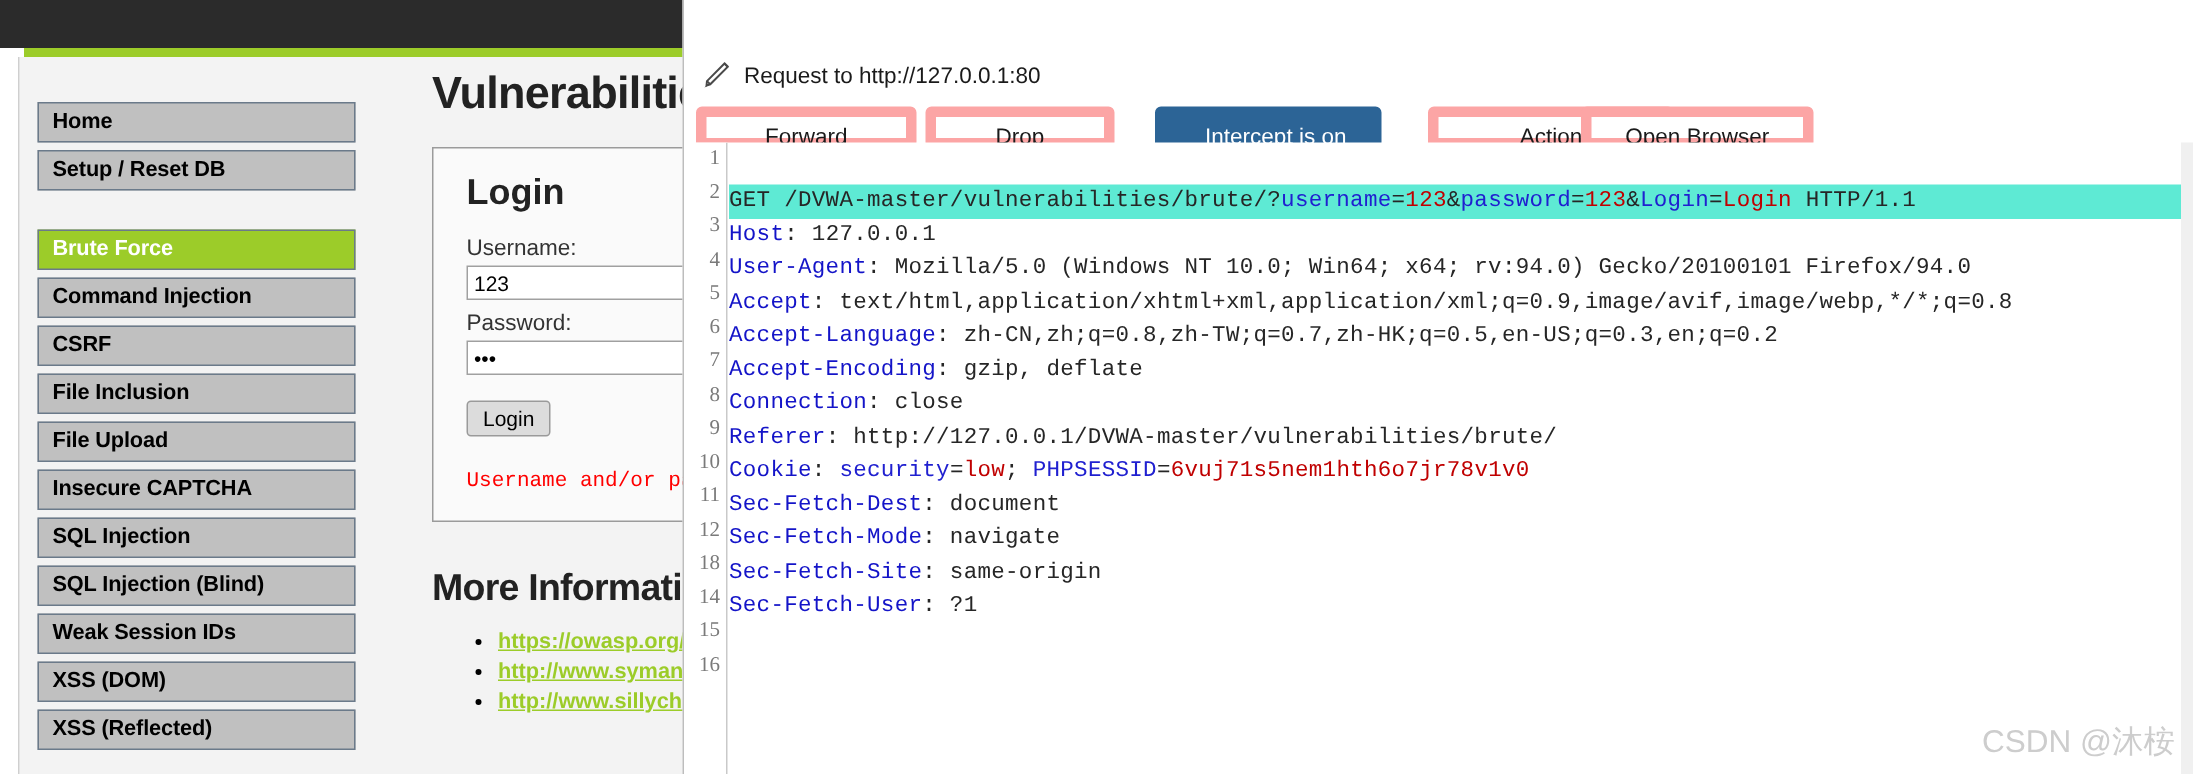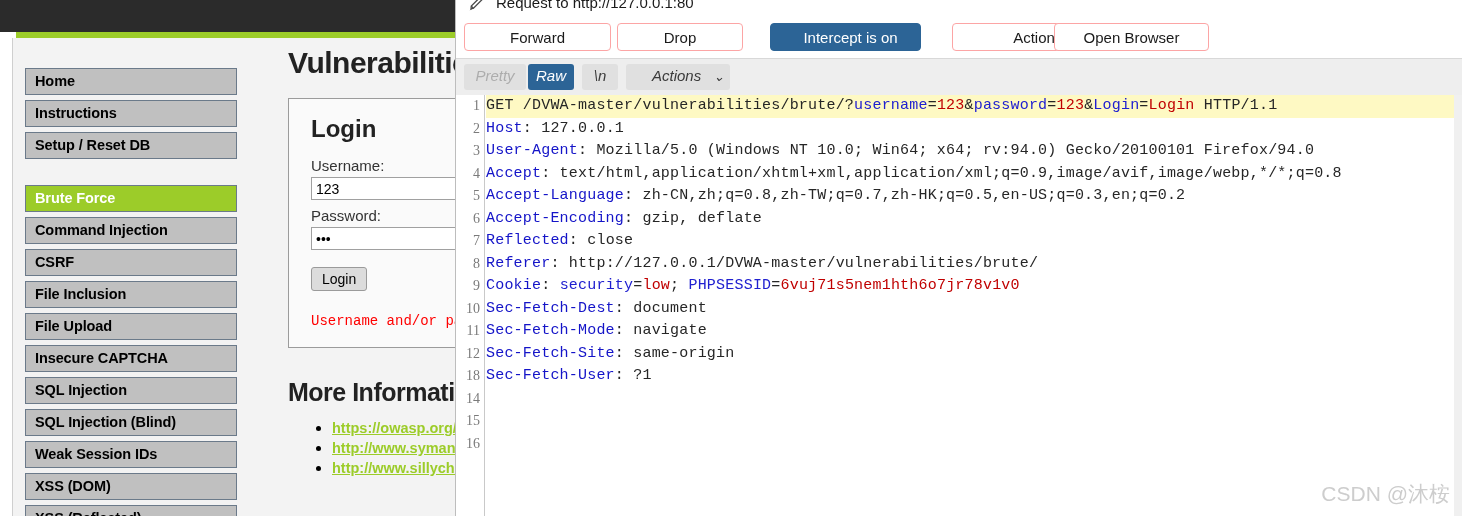--- a/index.html
+++ b/index.html
@@ -164,20 +164,21 @@
     left: 455px; top: 0;
     width: 1007px; height: 516px;
     background: #ffffff;
     border-left: 1px solid #bdbdbd;
     font-family: "Liberation Sans", sans-serif;
   }
   #burp-titlerow {
     position: relative;
     height: 14px;
     background: #ffffff;
+    margin-top: 48px;
   }
   #burp-title {
     position: absolute;
     left: 40px; top: -6px;
     font-size: 15px;
     color: #1a1a1a;
     white-space: nowrap;
   }
   #burp-pencil-icon {
     position: absolute;
@@ -191,21 +192,21 @@
     border-bottom: 1px solid #d8d8d8;
     padding-left: 8px;
   }
   .burp-btn {
     position: absolute;
     top: 9px;
     box-sizing: border-box;
     height: 28px;
     line-height: 26px;
     text-align: center;
-    border: 1px solid #fca5a5;
+    border: 7px solid #fca5a5;
     border-radius: 4px;
     background: #ffffff;
     color: #1a1a1a;
     font-size: 15px;
     white-space: nowrap;
   }
   .burp-btn.primary {
     background: #2c6496;
     border-color: #2c6496;
     color: #ffffff;
@@ -265,21 +266,21 @@
     font-family: "Liberation Mono", monospace;
     font-size: 15px;
     letter-spacing: 0.2px;
   }
   .cline {
     height: 22.5px;
     line-height: 22.5px;
     white-space: nowrap;
     color: #262626;
   }
-  .cline.first { background: #fef9c3; }
+  .cline.first { background: #5eead4; margin-top: 28px; }
   .hdr  { color: #1414c8; }
   .val  { color: #262626; }
   .key  { color: #2020d0; }
   .num  { color: #c00000; }
   .ver  { color: #262626; }
   .amp  { color: #262626; }
 
   #scrollbar-v {
     position: absolute;
     right: 0; top: 95px;
@@ -301,21 +302,20 @@
 <body>
 
 <div id="dvwa">
   <div id="dvwa-topbar"></div>
   <div id="dvwa-greenband"></div>
   <div id="dvwa-body"></div>
   <div id="dvwa-leftedge"></div>
 
   <div id="sidebar">
     <div class="nav-item">Home</div>
-    <div class="nav-item">Instructions</div>
     <div class="nav-item">Setup / Reset DB</div>
     <div class="nav-gap"></div>
     <div class="nav-item active">Brute Force</div>
     <div class="nav-item">Command Injection</div>
     <div class="nav-item">CSRF</div>
     <div class="nav-item">File Inclusion</div>
     <div class="nav-item">File Upload</div>
     <div class="nav-item">Insecure CAPTCHA</div>
     <div class="nav-item">SQL Injection</div>
     <div class="nav-item">SQL Injection (Blind)</div>
@@ -397,21 +397,21 @@
         <div class="gnum">15</div>
         <div class="gnum">16</div>
       </div>
     <div id="code">
         <div class="cline first"><span class="val">GET /DVWA-master/vulnerabilities/brute/?</span><span class="key">username</span><span class="amp">=</span><span class="num">123</span><span class="amp">&amp;</span><span class="key">password</span><span class="amp">=</span><span class="num">123</span><span class="amp">&amp;</span><span class="key">Login</span><span class="amp">=</span><span class="num">Login</span><span class="ver"> HTTP/1.1</span></div>
         <div class="cline"><span class="hdr">Host</span><span class="val">: 127.0.0.1</span></div>
         <div class="cline"><span class="hdr">User-Agent</span><span class="val">: Mozilla/5.0 (Windows NT 10.0; Win64; x64; rv:94.0) Gecko/20100101 Firefox/94.0</span></div>
         <div class="cline"><span class="hdr">Accept</span><span class="val">: text/html,application/xhtml+xml,application/xml;q=0.9,image/avif,image/webp,*/*;q=0.8</span></div>
         <div class="cline"><span class="hdr">Accept-Language</span><span class="val">: zh-CN,zh;q=0.8,zh-TW;q=0.7,zh-HK;q=0.5,en-US;q=0.3,en;q=0.2</span></div>
         <div class="cline"><span class="hdr">Accept-Encoding</span><span class="val">: gzip, deflate</span></div>
-        <div class="cline"><span class="hdr">Reflected</span><span class="val">: close</span></div>
+        <div class="cline"><span class="hdr">Connection</span><span class="val">: close</span></div>
         <div class="cline"><span class="hdr">Referer</span><span class="val">: http://127.0.0.1/DVWA-master/vulnerabilities/brute/</span></div>
         <div class="cline"><span class="hdr">Cookie</span><span class="val">: </span><span class="key">security</span><span class="amp">=</span><span class="num">low</span><span class="val">; </span><span class="key">PHPSESSID</span><span class="amp">=</span><span class="num">6vuj71s5nem1hth6o7jr78v1v0</span></div>
         <div class="cline"><span class="hdr">Sec-Fetch-Dest</span><span class="val">: document</span></div>
         <div class="cline"><span class="hdr">Sec-Fetch-Mode</span><span class="val">: navigate</span></div>
         <div class="cline"><span class="hdr">Sec-Fetch-Site</span><span class="val">: same-origin</span></div>
         <div class="cline"><span class="hdr">Sec-Fetch-User</span><span class="val">: ?1</span></div>
         <div class="cline">&nbsp;</div>
         <div class="cline">&nbsp;</div>
       </div>
   </div>

